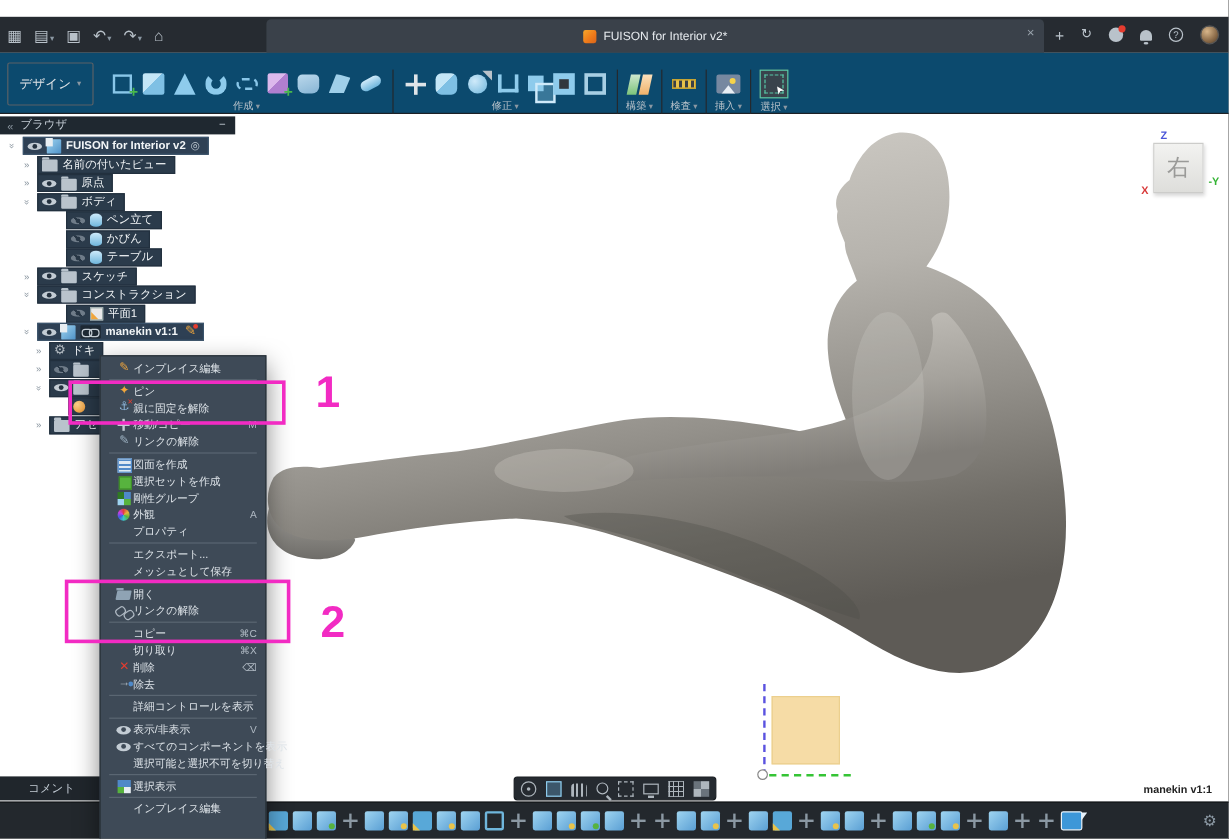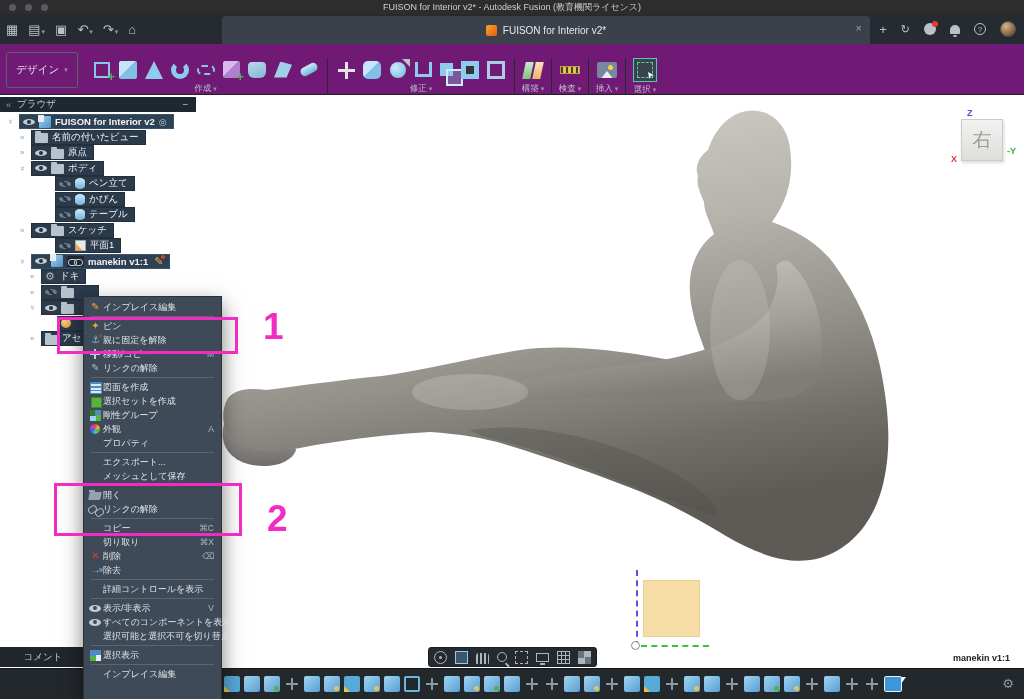--- a/index.html
+++ b/index.html
@@ -25,21 +25,21 @@
   .tri{color:#b9c2ca;font-size:13px;line-height:1;position:relative;}
   .tri.small{font-size:11px;}
   #job-status{width:12px;height:12px;border-radius:50%;background:#b9c2ca;position:relative;}
   #job-status::after{content:"";position:absolute;right:-2px;top:-2px;width:6px;height:6px;border-radius:50%;background:#e63c2f;}
   #bell{width:10px;height:9px;background:#b9c2ca;border-radius:5px 5px 1px 1px;position:relative;}
   #bell::after{content:"";position:absolute;left:3px;bottom:-3px;width:4px;height:2px;border-radius:50%;background:#b9c2ca;}
   #help-icon{width:12px;height:12px;border:1.5px solid #b9c2ca;border-radius:50%;color:#b9c2ca;font-size:8px;display:flex;align-items:center;justify-content:center;}
   #avatar{width:16px;height:16px;border-radius:50%;background:radial-gradient(circle at 35% 30%,#d8b68a,#8a6a48 60%,#4c3a28);border:1px solid #555;}
 
   
-  #ribbon{position:absolute;left:0;top:44px;width:1024px;height:51px;background:#701a75;border-bottom:1px solid #1d2125;z-index:10;}
+  #ribbon{position:absolute;left:0;top:44px;width:1024px;height:51px;background:#0c4a6e;border-bottom:1px solid #1d2125;z-index:10;}
   #workspace-btn{position:absolute;left:6px;top:8px;width:72px;height:36px;border:1px solid #5a6167;border-radius:2px;
     color:#dfe3e6;font-size:10.5px;display:flex;align-items:center;justify-content:center;gap:4px;}
   #ribbon-tabs{position:absolute;left:90px;top:1px;display:flex;gap:26px;height:13px;align-items:center;}
   .rtab{color:#b9c2ca;font-size:10px;white-space:nowrap;}
   .rtab.active{color:#fff;border-bottom:1px solid #e8e8e8;padding-bottom:1px;}
   #ribbon-groups{position:absolute;left:84px;top:14px;display:flex;align-items:flex-start;height:37px;}
   .rgroup{display:flex;flex-direction:column;align-items:center;padding:0 5px;border-right:1px solid #24292e;height:37px;}
   .rgroup:last-child{border-right:none;}
   .ricons{display:flex;align-items:center;height:25px;}
   .rlabel{font-size:8.5px;color:#b9c2ca;margin-top:2px;white-space:nowrap;}
@@ -133,21 +133,21 @@
   .lnk::before{left:1px;top:3px;}.lnk::after{left:7px;top:3px;}
   .tgt{display:none;color:#c3ccd4;font-size:9px;flex:none;}
   .target .tgt{display:inline-block;}
   .pen{display:none;position:relative;color:#f0a63c;font-size:11px;line-height:1;flex:none;margin-left:2px;}
   .edit .pen{display:inline-block;}
   .pen::after{content:"";position:absolute;right:-2px;top:-1px;width:4px;height:4px;border-radius:50%;background:#e63c2f;}
 
   
   #context-menu{position:absolute;left:83px;top:296px;width:139px;z-index:40;background:#3e4a57;border:1px solid #2a323a;
     box-shadow:0 8px 20px rgba(0,0,0,.5);padding:3px 0 22px 0;}
-  .mrow{display:flex;align-items:center;height:14px;padding:0 7px 0 4px;color:#dde3e8;font-size:9px;white-space:nowrap;}
+  .mrow{display:flex;align-items:center;height:14px;padding:0 7px 0 12px;color:#dde3e8;font-size:9px;white-space:nowrap;}
   .mrow.type-sep{height:1px;padding:0;margin:2px 7px;background:#5a6672;}
   .mico{width:15px;flex:none;text-align:center;font-size:9px;line-height:1;position:relative;height:11px;}
   .msc{margin-left:auto;color:#aeb8c2;font-size:8.5px;padding-left:6px;}
   .icon-edit-pencil .mico::before{content:"✎";color:#f0a63c;font-size:10px;}
   .icon-pin .mico::before{content:"✦";color:#f0a63c;font-size:10px;}
   .icon-anchor .mico::before{content:"⚓";color:#8fb7dc;font-size:10px;}
   .icon-anchor .mico::after{content:"✕";position:absolute;right:0;top:-2px;color:#e63c2f;font-size:6px;font-weight:bold;}
   .icon-move .mico::before{content:"";position:absolute;left:6px;top:0;width:2px;height:10px;background:#c3ccd4;}
   .icon-move .mico::after{content:"";position:absolute;left:2px;top:4px;width:10px;height:2px;background:#c3ccd4;}
   .icon-position .mico::before{content:"✎";color:#9fb4c4;font-size:10px;}
@@ -294,28 +294,20 @@
   <div id="sketch-square"></div>
   <div id="sketch-hline"></div>
   <div id="sketch-origin"></div>
 
   <div id="viewcube">右</div>
   <div class="axis-label" id="axis-z">Z</div>
   <div class="axis-label" id="axis-x">X</div>
   <div class="axis-label" id="axis-y">Y</div>
   <div id="doc-label">manekin v1:1</div>
 
-  <div id="titlebar">
-    <div class="traffic">
-      <span></span>
-      <span></span>
-      <span></span>
-    </div>
-    <span>FUISON for Interior v2* - Autodesk Fusion (教育機関ライセンス)</span>
-  </div>
 
   <div id="apptoolbar">
     <div id="tb-left">
       <span class="tbi">▦</span>
       <span class="tbi">▤<span class="caret">▾</span></span>
       <span class="tbi">▣</span>
       <span class="tbi">↶<span class="caret">▾</span></span>
       <span class="tbi">↷<span class="caret">▾</span></span>
       <span class="tbi">⌂</span>
     </div>
@@ -491,20 +483,30 @@
         <div class="trow icon-folder chevron-closed vis-on ind-1">
           <span class="chev"></span>
           <span class="pill">
             <span class="vis"></span>
             <span class="tico"></span>
 
             <span class="lbl">スケッチ</span>
 
           </span>
         </div>
+        <div class="trow icon-folder chevron-open vis-on ind-1">
+          <span class="chev"></span>
+          <span class="pill">
+            <span class="vis"></span>
+            <span class="tico"></span>
+
+            <span class="lbl">コンストラクション</span>
+
+          </span>
+        </div>
         <div class="trow icon-plane vis-off ind-2">
           <span class="chev"></span>
           <span class="pill">
             <span class="vis"></span>
             <span class="tico"></span>
 
             <span class="lbl">平面1</span>
 
           </span>
         </div>

